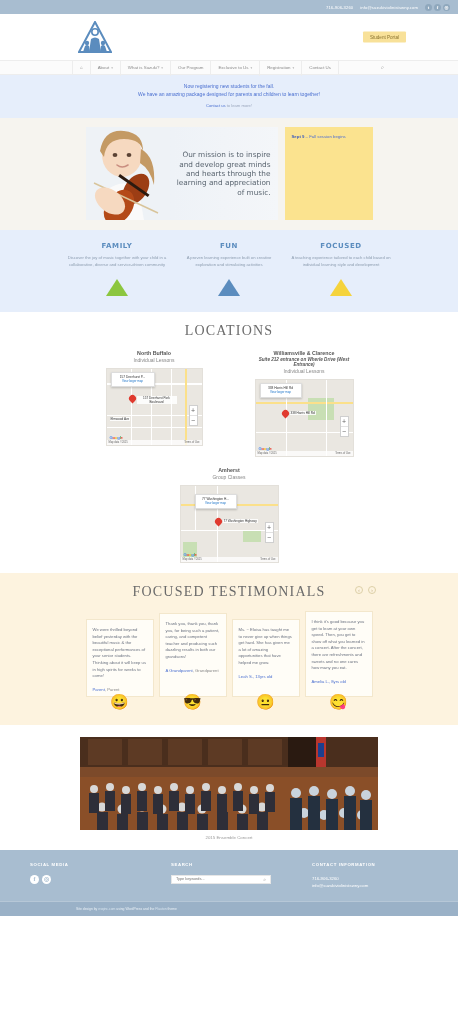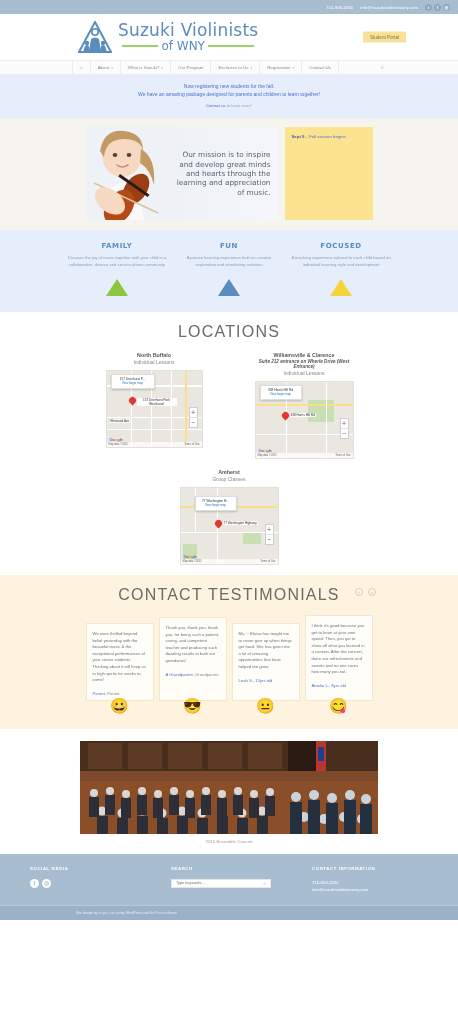--- a/index.html
+++ b/index.html
@@ -131,23 +131,23 @@
   }
   .pillar-text { font-size: 4.2px; color: #8d9db0; line-height: 6.4px; }
   .tri { width: 0; height: 0; margin: 11px auto 0; }
   .tri.green { border-left: 11px solid transparent; border-right: 11px solid transparent; border-bottom: 17px solid #8cc63f; }
   .tri.yellow { border-left: 11px solid transparent; border-right: 11px solid transparent; border-bottom: 17px solid #f5d33c; }
   .tri.blue { border-left: 11px solid transparent; border-right: 11px solid transparent; border-bottom: 17px solid #5b8cbe; }
 
   
   .locations { background: #fff; padding: 11px 0 10px; }
   .section-title {
-    text-align: center; font-size: 16px; color: #6b6b6b;
+    text-align: center; font-size: 14px; color: #6b6b6b;
     letter-spacing: 1.2px; font-weight: 400; margin-bottom: 11px;
-    font-family: Liberation Sans, sans-serif;
+    font-family: Liberation Serif, serif;
   }
   .loc-row { display: flex; justify-content: center; gap: 38px; }
   .loc-col { width: 112px; text-align: center; }
   .loc-name { font-size: 5.3px; font-weight: bold; color: #555; }
   .loc-addr { font-size: 4.6px; font-weight: bold; font-style: italic; color: #555; margin-top: 1px; }
   .loc-sub { font-size: 5px; color: #888; margin-top: 1px; }
   .map {
     width: 97px; height: 78px; margin: 5px auto 0;
     position: relative; background: #eae7e1; overflow: hidden;
     border: 1px solid #e3e0da;
@@ -283,28 +283,20 @@
       <span class="logo-mark">
         <svg width="34" height="32" viewBox="0 0 34 32">
           <polygon points="17,1 33,31 1,31" fill="none" stroke="#5b8cbe" stroke-width="2"></polygon>
           <circle cx="17" cy="11" r="3.2" fill="#ffffff" stroke="#5b8cbe" stroke-width="1.6"></circle>
           <path d="M11 31 L13 18 Q17 15 21 18 L23 31 Z" fill="#5b8cbe"></path>
           <circle cx="9" cy="22" r="2.2" fill="#5b8cbe"></circle>
           <circle cx="25" cy="22" r="2.2" fill="#5b8cbe"></circle>
           <path d="M5 31 L7 25 Q9 23 11 25 L12 31 Z" fill="#5b8cbe"></path>
           <path d="M22 31 L23 25 Q25 23 27 25 L29 31 Z" fill="#5b8cbe"></path>
         </svg>
-      </span>
-      <span class="brand-text">
-        <div class="brand-name">Suzuki Violinists</div>
-        <div class="brand-sub">
-          <span class="rule"></span>
-          <span class="brand-sub-text">of WNY</span>
-          <span class="rule r2"></span>
-        </div>
       </span>
     </div>
     <button class="portal-btn">Student Portal</button>
   </div>
 
   <div class="nav">
     <span class="nav-item">
       <span>⌂</span>
     </span>
     <span class="nav-item">
@@ -470,21 +462,21 @@
             <span>Map data ©2015</span>
             <span>Terms of Use</span>
           </div>
         </div>
       </div>
     </div>
   </div>
 
   <div class="testimonials">
     <div class="test-head">
-      <div class="section-title" style="margin-bottom:0;">CONTACT TESTIMONIALS</div>
+      <div class="section-title" style="margin-bottom:0;">FOCUSED TESTIMONIALS</div>
       <div class="test-arrows">
         <span class="arrow">‹</span>
         <span class="arrow">›</span>
       </div>
     </div>
     <div class="test-row">
       <div class="test-card c1">
         <div class="test-text">We were thrilled beyond belief yesterday with the beautiful music &amp; the exceptional performances of your senior students. Thinking about it will keep us in high spirits for weeks to come!</div>
         <div class="test-author"><span style="color:#4a6fd0;">Parent</span><span>, Parent</span></div>
         <div class="emoji">😀</div>

